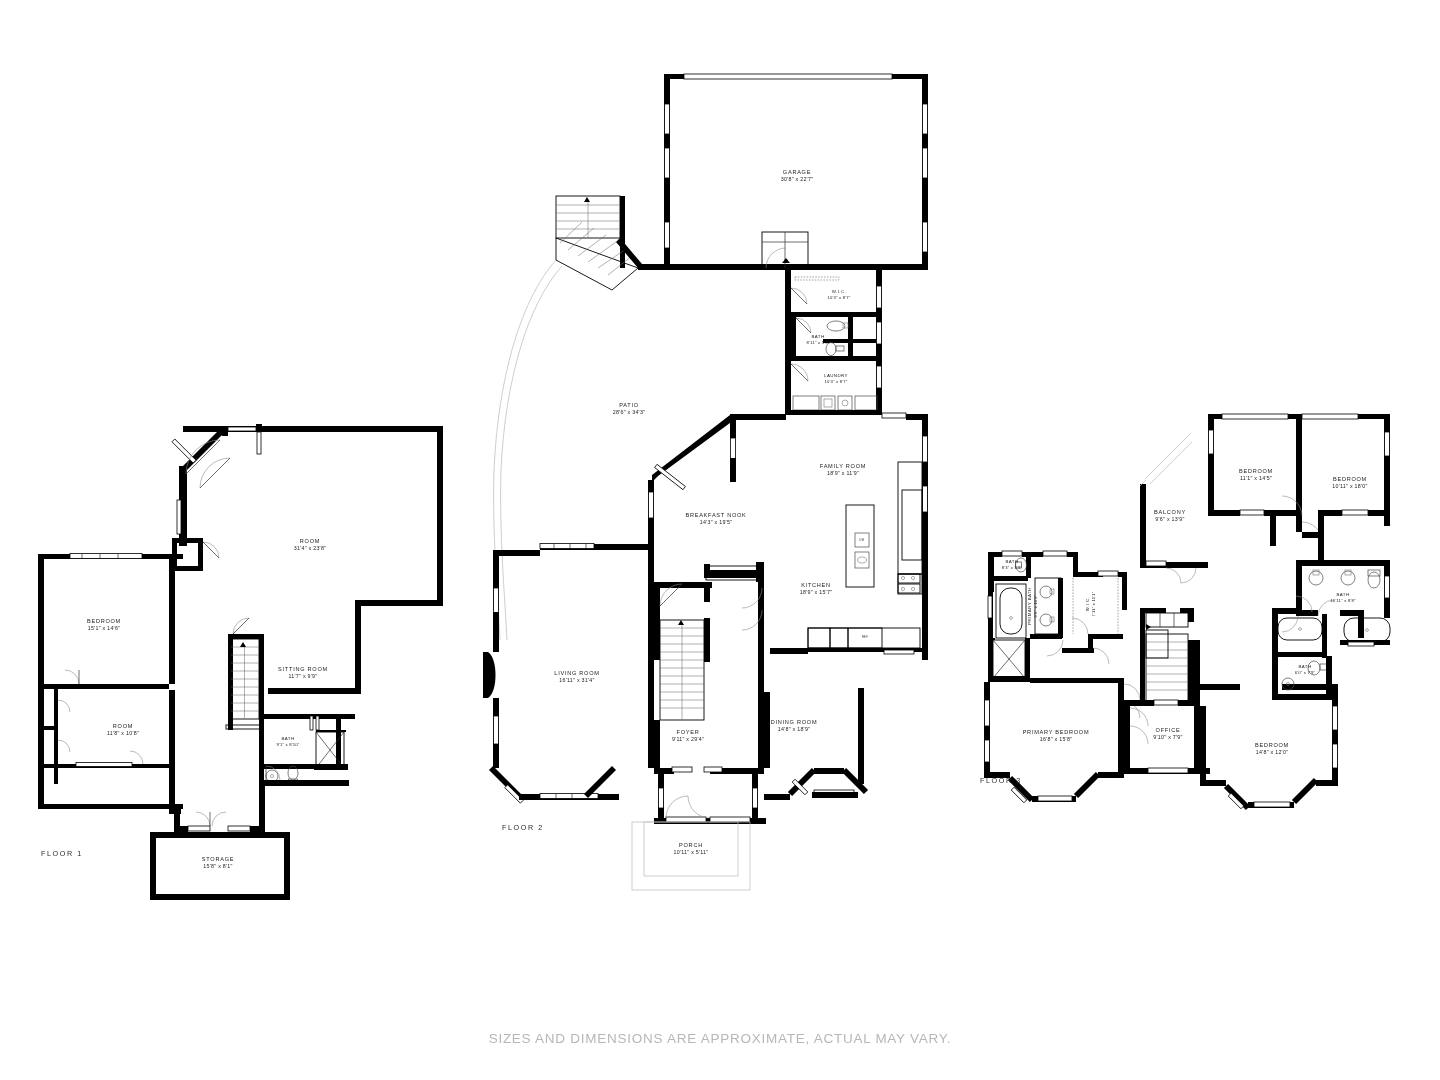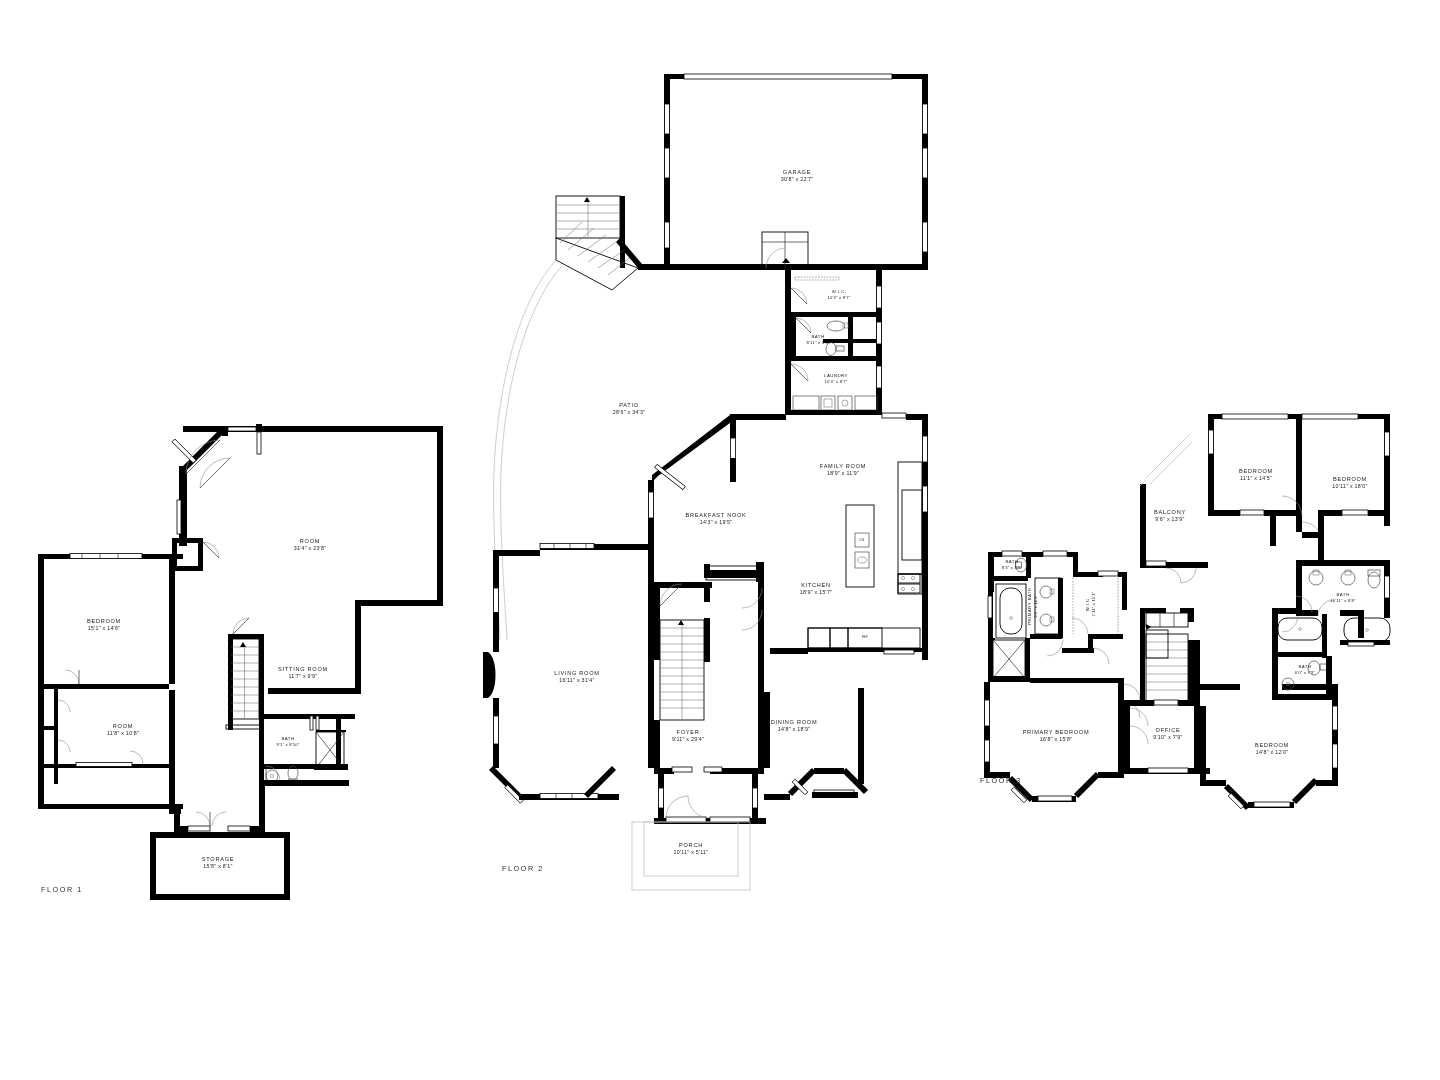--- a/index.html
+++ b/index.html
@@ -599,21 +599,21 @@
     <span class="rl-dim">11'7" x 9'9"</span>
   </div>
   <div class="room-label tiny" style="left:288px;top:742px;">
     <span class="rl-name">BATH</span>
     <span class="rl-dim">9'1" x 8'10"</span>
   </div>
   <div class="room-label" style="left:218px;top:863px;">
     <span class="rl-name">STORAGE</span>
     <span class="rl-dim">15'8" x 8'1"</span>
   </div>
-  <div class="floor-label" style="left:41px;top:853px;margin-top:36px;">FLOOR 1</div>
+  <div class="floor-label" style="left:41px;top:853px;">FLOOR 1</div>
 
   <div class="room-label" style="left:797px;top:176px;">
     <span class="rl-name">GARAGE</span>
     <span class="rl-dim">30'8" x 22'7"</span>
   </div>
   <div class="room-label tiny" style="left:839px;top:295px;">
     <span class="rl-name">W.I.C.</span>
     <span class="rl-dim">10'3" x 8'7"</span>
   </div>
   <div class="room-label tiny" style="left:818px;top:340px;">
@@ -649,21 +649,21 @@
     <span class="rl-dim">14'8" x 18'9"</span>
   </div>
   <div class="room-label" style="left:688px;top:736px;">
     <span class="rl-name">FOYER</span>
     <span class="rl-dim">9'11" x 29'4"</span>
   </div>
   <div class="room-label" style="left:691px;top:849px;">
     <span class="rl-name">PORCH</span>
     <span class="rl-dim">10'11" x 5'11"</span>
   </div>
-  <div class="floor-label" style="left:502px;top:827px;margin-top:41px;">FLOOR 2</div>
+  <div class="floor-label" style="left:502px;top:827px;">FLOOR 2</div>
 
   <div class="room-label" style="left:1256px;top:475px;">
     <span class="rl-name">BEDROOM</span>
     <span class="rl-dim">11'1" x 14'5"</span>
   </div>
   <div class="room-label" style="left:1350px;top:483px;">
     <span class="rl-name">BEDROOM</span>
     <span class="rl-dim">10'11" x 18'0"</span>
   </div>
   <div class="room-label" style="left:1170px;top:516px;">
@@ -704,13 +704,14 @@
   </div>
   <div class="floor-label" style="left:980px;top:780px;">FLOOR 3</div>
 
   <div class="room-label" style="left:862px;top:541px;font-size:2.6px;letter-spacing:0.04em;">
     <span class="rl-name" style="font-size:2.6px;">DW</span>
   </div>
   <div class="room-label" style="left:865px;top:638px;font-size:2.6px;letter-spacing:0.04em;">
     <span class="rl-name" style="font-size:2.6px;">REF</span>
   </div>
 
+  <div id="disclaimer">SIZES AND DIMENSIONS ARE APPROXIMATE, ACTUAL MAY VARY.</div>
 </div>
 
 </body></html>

